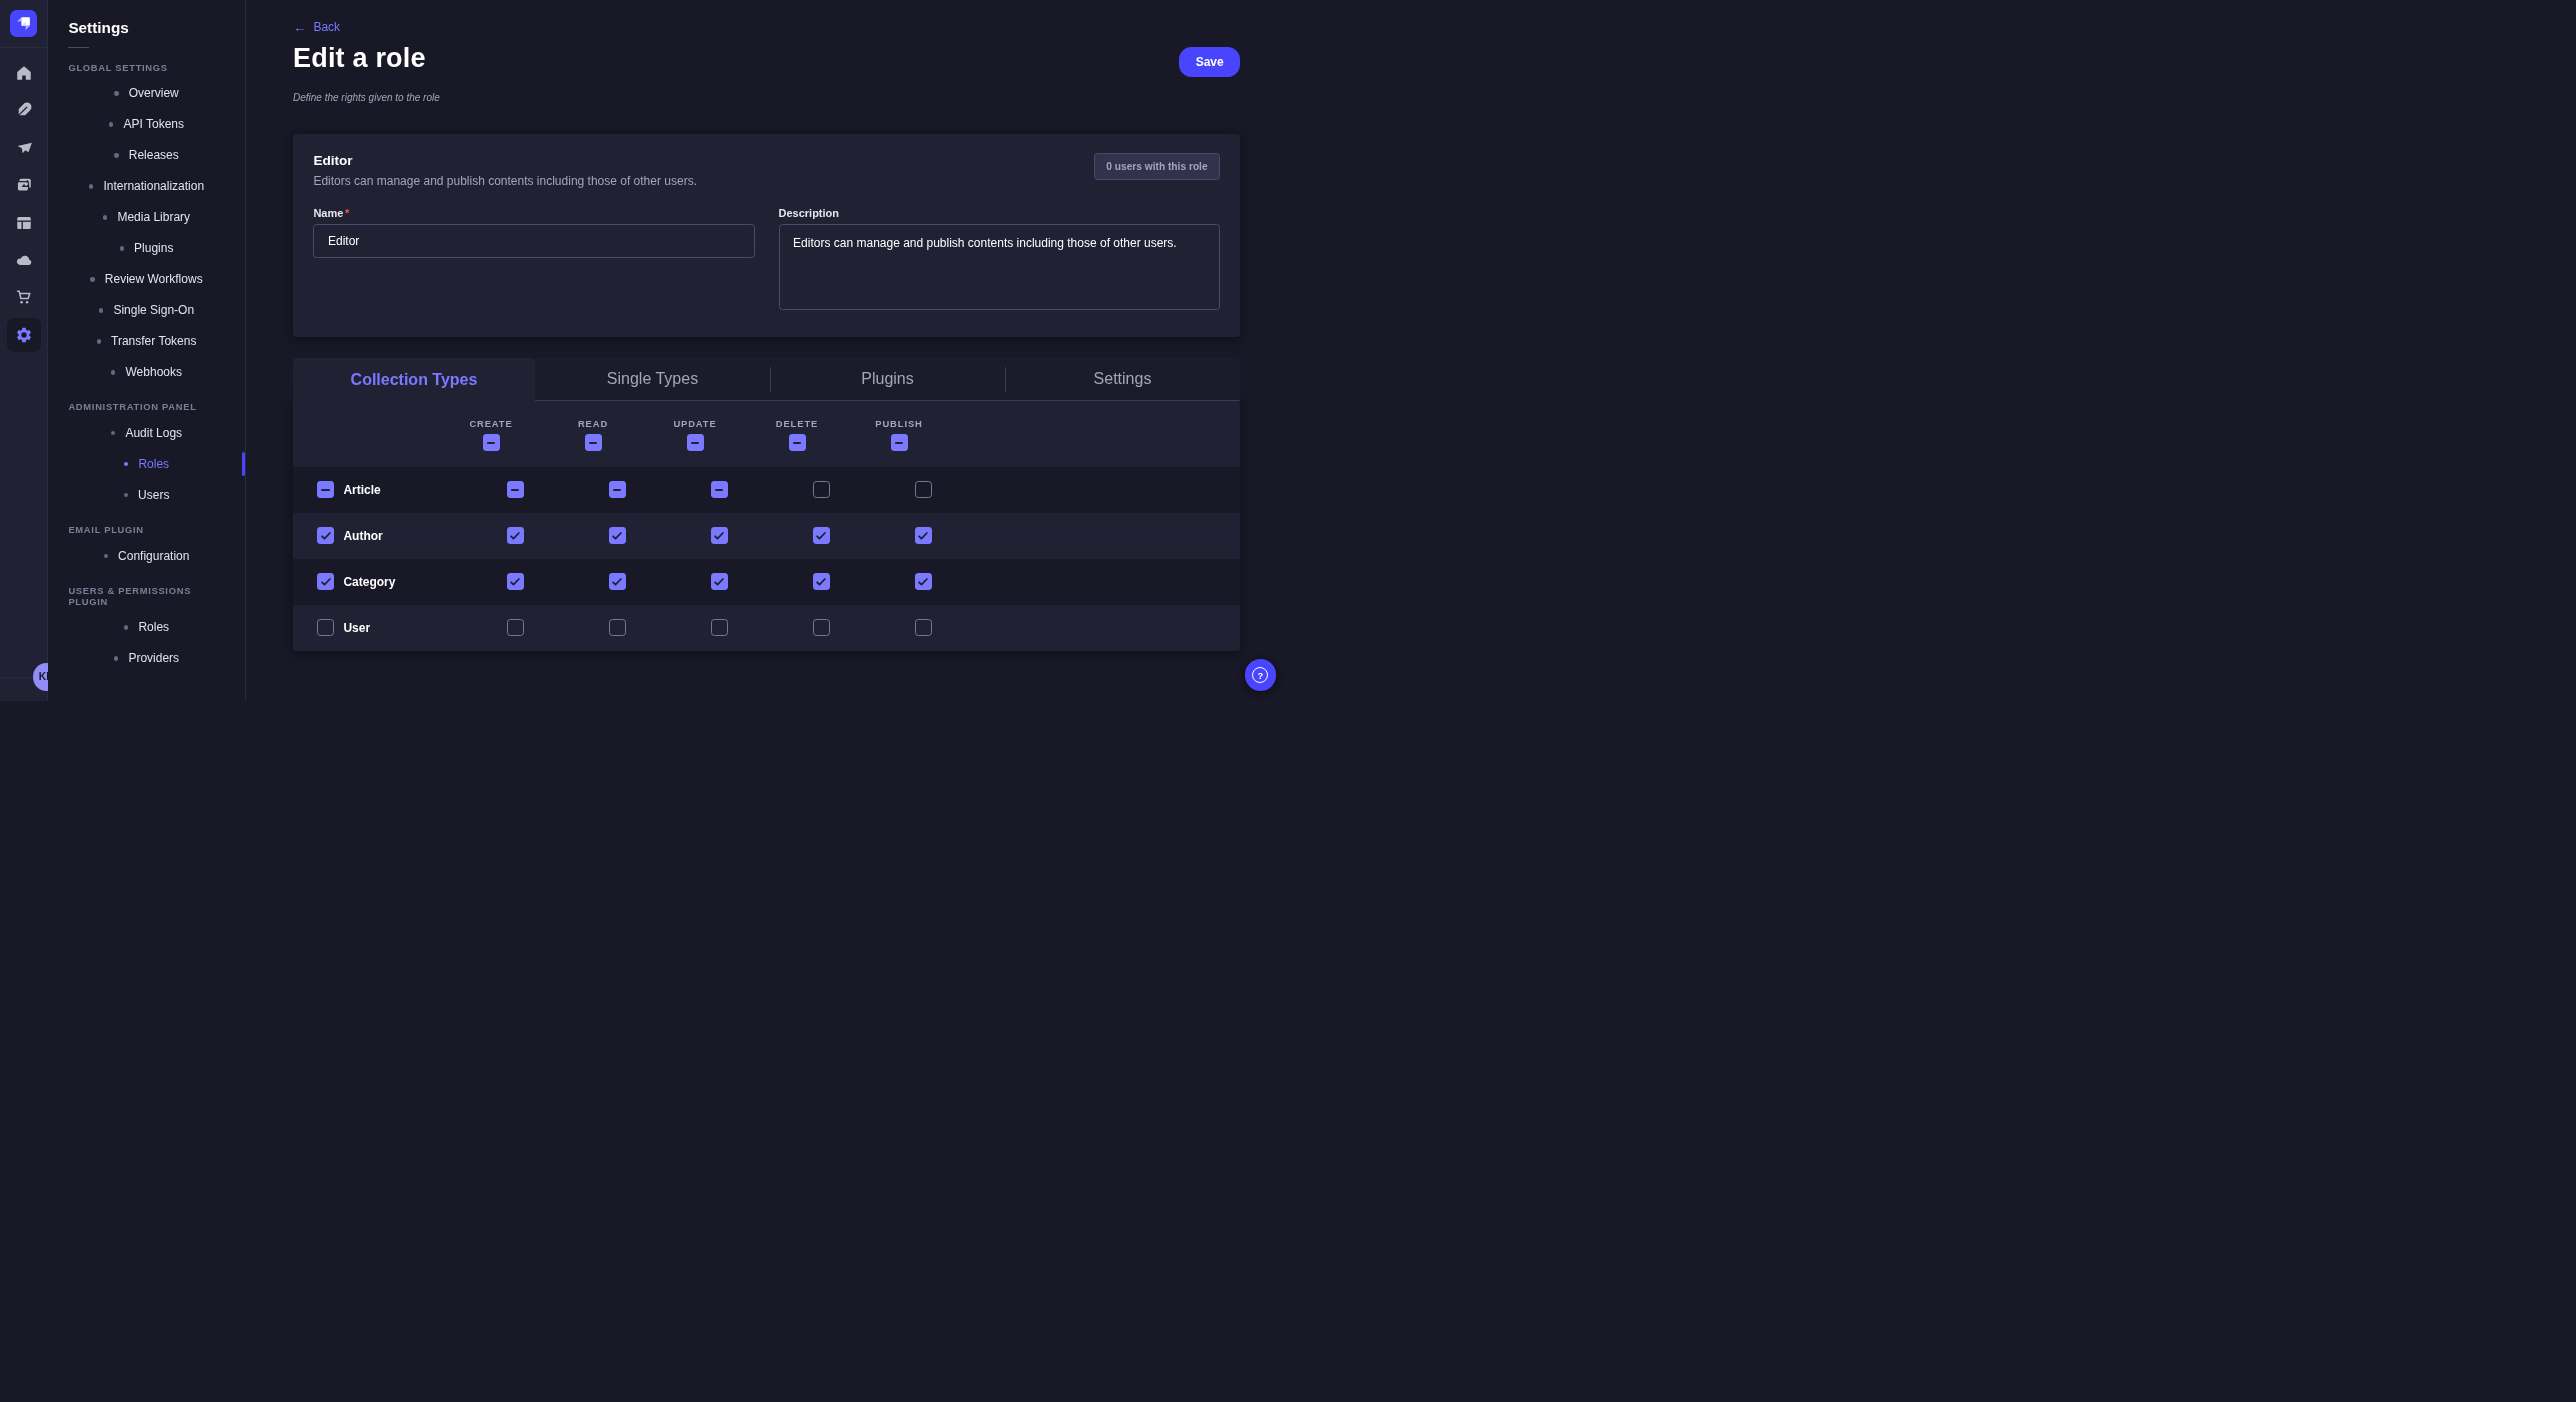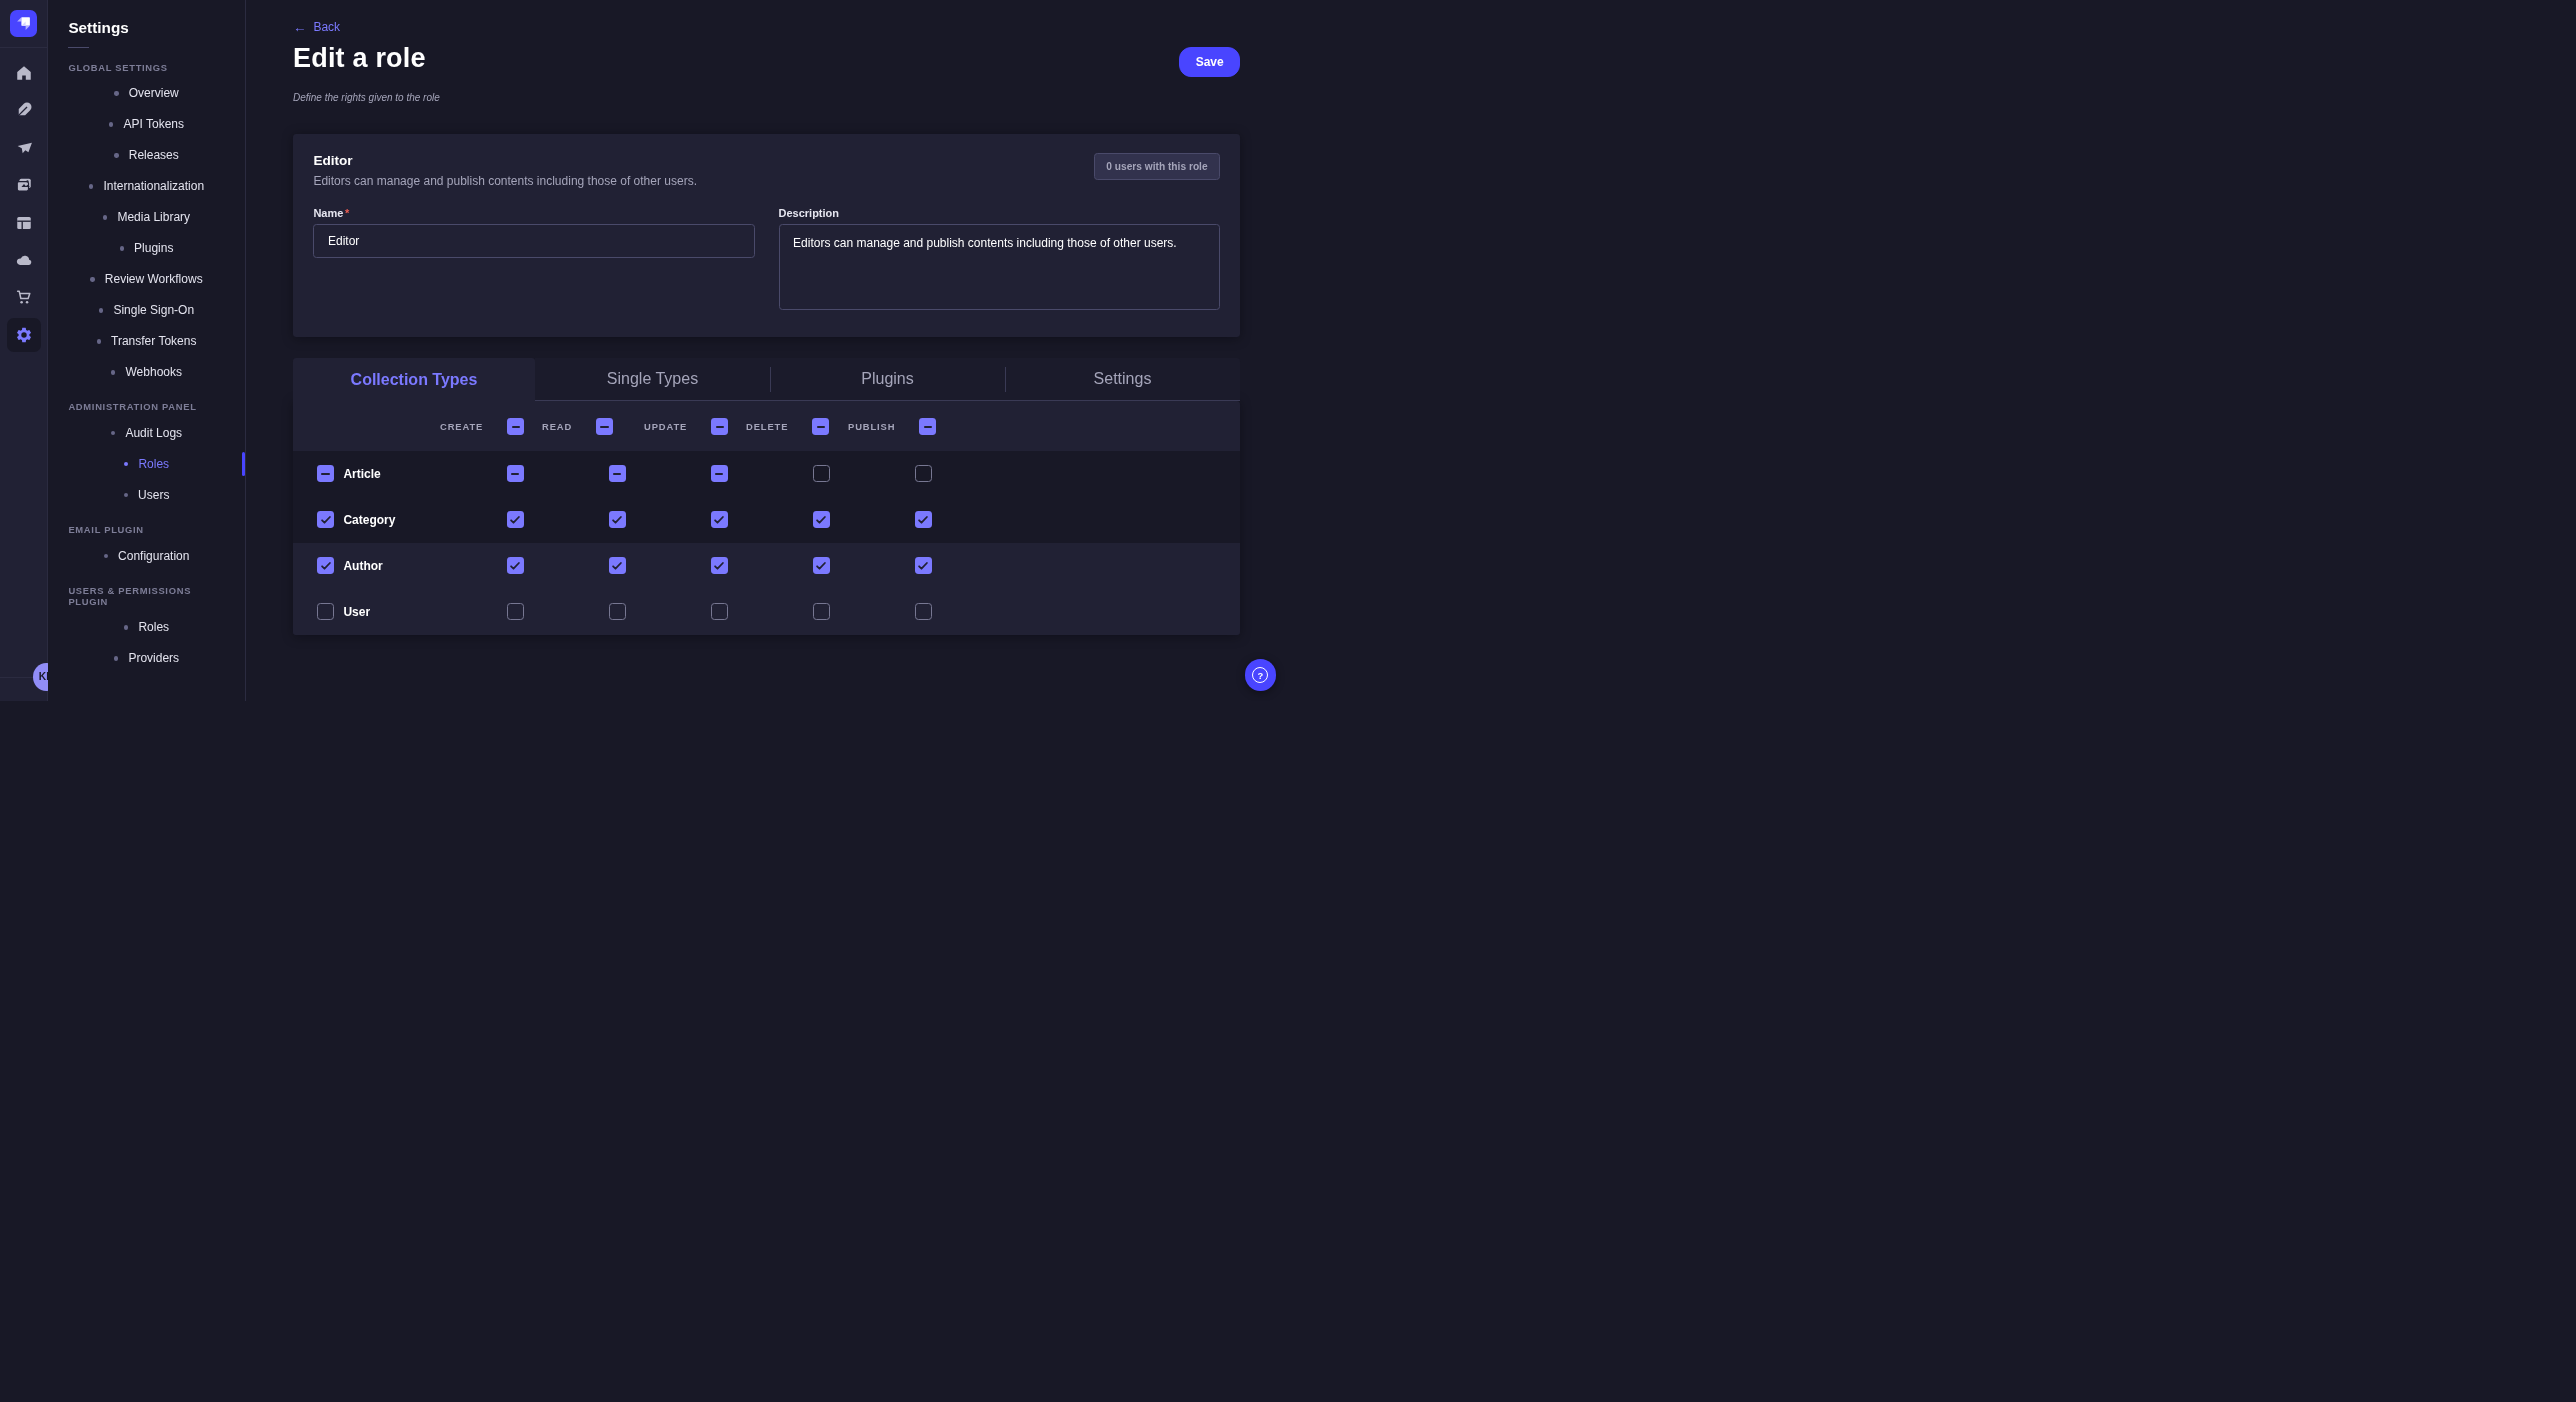--- a/index.html
+++ b/index.html
@@ -60,21 +60,21 @@
   .tab.active{width:242px;background:#212134;color:#7b79ff;font-weight:600;border-radius:3.4px 3.4px 0 0;}
   .tab.inactive{flex:1;background:#1b1b2b;color:#a5a5ba;border-bottom:0.9px solid #3a3a55;font-weight:500;}
   .tab.inactive + .tab.inactive::before{content:"";position:absolute;left:0;top:20%;height:60%;border-left:0.9px solid #3a3a55;}
   .tab.inactive:first-child{border-radius:3.4px 0 0 0;}
   .tab.inactive:last-child{border-radius:0 3.4px 0 0;}
 
   
   .panel{background:#212134;border-radius:0 3.4px 3.4px 3.4px;box-shadow:0 1.7px 10.2px rgba(3,3,10,.35);overflow:hidden;}
   .perm-grid{display:grid;grid-template-columns:147px 102px 102px 102px 102px 102px;align-items:center;padding-left:24px;}
   .perm-head{padding:17px 0 15.3px;}
-  .colcell{display:flex;flex-direction:row;align-items:center;gap:24px;}
+  .colcell{display:flex;flex-direction:column;align-items:center;gap:5px;}
   .col-label{font-size:9.4px;font-weight:700;letter-spacing:0.9px;color:#a5a5ba;}
   .perm-row{height:46px;font-weight:bold;}
   .perm-row.dark{background:#181826;}
   .perm-row.light{background:#212134;}
   .row-label{display:flex;align-items:center;gap:9.4px;}
   .row-label .rname{font-size:12px;color:#fff;}
   .cellc{display:flex;justify-content:center;}
 
   
   .cb{width:17px;height:17px;border-radius:3.4px;box-sizing:border-box;display:flex;align-items:center;justify-content:center;cursor:pointer;flex:0 0 auto;}
@@ -338,73 +338,73 @@
             <div class="cellc">
               <span class="cb indeterminate"></span>
             </div>
             <div class="cellc">
               <span class="cb unchecked"></span>
             </div>
             <div class="cellc">
               <span class="cb unchecked"></span>
             </div>
           </div>
+          <div class="perm-row perm-grid light">
+            <div class="row-label">
+              <span class="cb checked">
+                <svg viewBox="0 0 20 20">
+                  <path d="M3.5 10.5l4 4 9-9.5" fill="none" stroke="#212134" stroke-width="3" stroke-linecap="round" stroke-linejoin="round"></path>
+                </svg>
+              </span>
+              <span class="rname">Author</span>
+            </div>
+            <div class="cellc">
+              <span class="cb checked">
+                <svg viewBox="0 0 20 20">
+                  <path d="M3.5 10.5l4 4 9-9.5" fill="none" stroke="#212134" stroke-width="3" stroke-linecap="round" stroke-linejoin="round"></path>
+                </svg>
+              </span>
+            </div>
+            <div class="cellc">
+              <span class="cb checked">
+                <svg viewBox="0 0 20 20">
+                  <path d="M3.5 10.5l4 4 9-9.5" fill="none" stroke="#212134" stroke-width="3" stroke-linecap="round" stroke-linejoin="round"></path>
+                </svg>
+              </span>
+            </div>
+            <div class="cellc">
+              <span class="cb checked">
+                <svg viewBox="0 0 20 20">
+                  <path d="M3.5 10.5l4 4 9-9.5" fill="none" stroke="#212134" stroke-width="3" stroke-linecap="round" stroke-linejoin="round"></path>
+                </svg>
+              </span>
+            </div>
+            <div class="cellc">
+              <span class="cb checked">
+                <svg viewBox="0 0 20 20">
+                  <path d="M3.5 10.5l4 4 9-9.5" fill="none" stroke="#212134" stroke-width="3" stroke-linecap="round" stroke-linejoin="round"></path>
+                </svg>
+              </span>
+            </div>
+            <div class="cellc">
+              <span class="cb checked">
+                <svg viewBox="0 0 20 20">
+                  <path d="M3.5 10.5l4 4 9-9.5" fill="none" stroke="#212134" stroke-width="3" stroke-linecap="round" stroke-linejoin="round"></path>
+                </svg>
+              </span>
+            </div>
+          </div>
           <div class="perm-row perm-grid dark">
             <div class="row-label">
               <span class="cb checked">
                 <svg viewBox="0 0 20 20">
                   <path d="M3.5 10.5l4 4 9-9.5" fill="none" stroke="#212134" stroke-width="3" stroke-linecap="round" stroke-linejoin="round"></path>
                 </svg>
               </span>
               <span class="rname">Category</span>
-            </div>
-            <div class="cellc">
-              <span class="cb checked">
-                <svg viewBox="0 0 20 20">
-                  <path d="M3.5 10.5l4 4 9-9.5" fill="none" stroke="#212134" stroke-width="3" stroke-linecap="round" stroke-linejoin="round"></path>
-                </svg>
-              </span>
-            </div>
-            <div class="cellc">
-              <span class="cb checked">
-                <svg viewBox="0 0 20 20">
-                  <path d="M3.5 10.5l4 4 9-9.5" fill="none" stroke="#212134" stroke-width="3" stroke-linecap="round" stroke-linejoin="round"></path>
-                </svg>
-              </span>
-            </div>
-            <div class="cellc">
-              <span class="cb checked">
-                <svg viewBox="0 0 20 20">
-                  <path d="M3.5 10.5l4 4 9-9.5" fill="none" stroke="#212134" stroke-width="3" stroke-linecap="round" stroke-linejoin="round"></path>
-                </svg>
-              </span>
-            </div>
-            <div class="cellc">
-              <span class="cb checked">
-                <svg viewBox="0 0 20 20">
-                  <path d="M3.5 10.5l4 4 9-9.5" fill="none" stroke="#212134" stroke-width="3" stroke-linecap="round" stroke-linejoin="round"></path>
-                </svg>
-              </span>
-            </div>
-            <div class="cellc">
-              <span class="cb checked">
-                <svg viewBox="0 0 20 20">
-                  <path d="M3.5 10.5l4 4 9-9.5" fill="none" stroke="#212134" stroke-width="3" stroke-linecap="round" stroke-linejoin="round"></path>
-                </svg>
-              </span>
-            </div>
-          </div>
-          <div class="perm-row perm-grid light">
-            <div class="row-label">
-              <span class="cb checked">
-                <svg viewBox="0 0 20 20">
-                  <path d="M3.5 10.5l4 4 9-9.5" fill="none" stroke="#212134" stroke-width="3" stroke-linecap="round" stroke-linejoin="round"></path>
-                </svg>
-              </span>
-              <span class="rname">Author</span>
             </div>
             <div class="cellc">
               <span class="cb checked">
                 <svg viewBox="0 0 20 20">
                   <path d="M3.5 10.5l4 4 9-9.5" fill="none" stroke="#212134" stroke-width="3" stroke-linecap="round" stroke-linejoin="round"></path>
                 </svg>
               </span>
             </div>
             <div class="cellc">
               <span class="cb checked">

